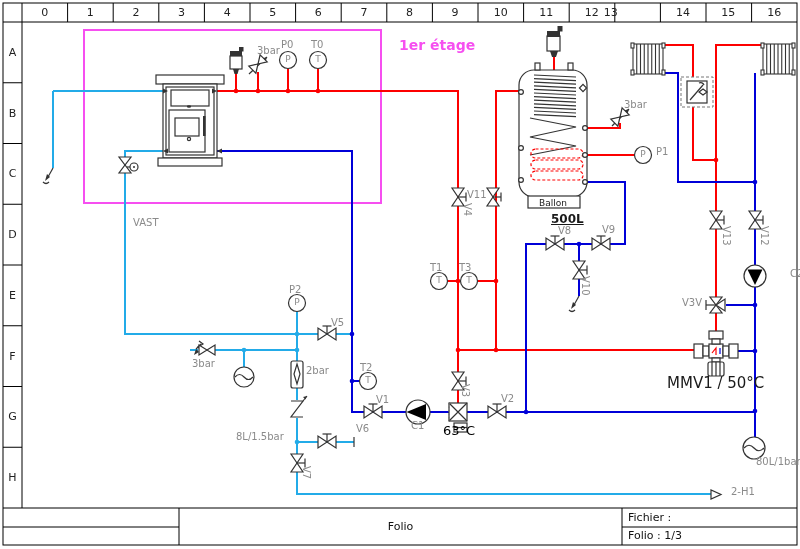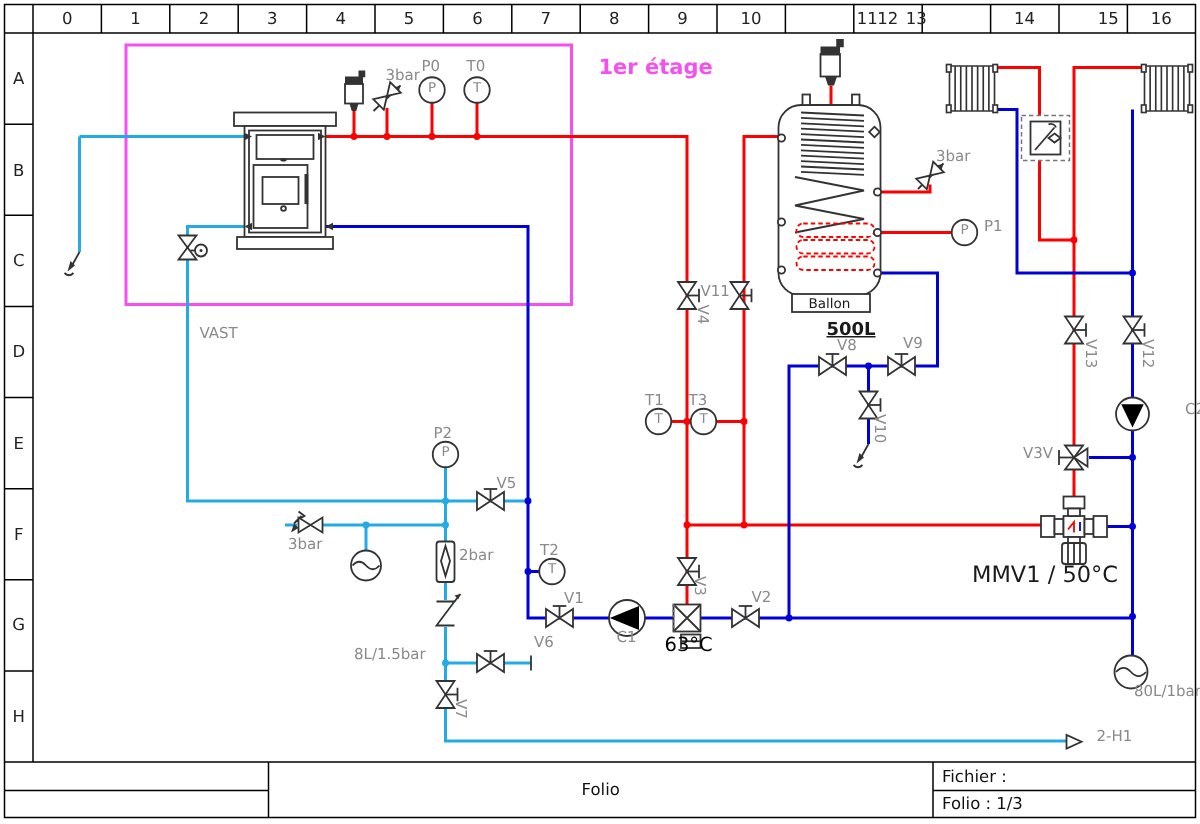--- a/index.html
+++ b/index.html
@@ -329,25 +329,25 @@
       <span class="rulnum" style="left: 67.588px; width: 45.588px;">1</span>
       <span class="rulnum" style="left: 113.176px; width: 45.588px;">2</span>
       <span class="rulnum" style="left: 158.764px; width: 45.588px;">3</span>
       <span class="rulnum" style="left: 204.352px; width: 45.588px;">4</span>
       <span class="rulnum" style="left: 249.94px; width: 45.588px;">5</span>
       <span class="rulnum" style="left: 295.528px; width: 45.588px;">6</span>
       <span class="rulnum" style="left: 341.116px; width: 45.588px;">7</span>
       <span class="rulnum" style="left: 386.704px; width: 45.588px;">8</span>
       <span class="rulnum" style="left: 432.292px; width: 45.588px;">9</span>
       <span class="rulnum" style="left: 477.88px; width: 45.588px;">10</span>
-      <span class="rulnum" style="left: 523.468px; width: 45.588px; padding-left: 32px;">11</span>
+      <span class="rulnum" style="left: 523.468px; width: 45.588px;">11</span>
       <span class="rulnum" style="left: 569.056px; width: 45.588px;">12</span>
       <span class="rulnum" style="left: 588px; width: 45.588px; text-align: center;">13</span>
       <span class="rulnum" style="left: 660.232px; width: 45.588px;">14</span>
-      <span class="rulnum" style="left: 705.82px; width: 66px;">15</span>
+      <span class="rulnum" style="left: 705.82px; width: 45px;">15</span>
       <span class="rulnum" style="left: 751.408px; width: 45.588px;">16</span>
     </div>
 <div id="rows">
       <span class="rulrow" style="top: 22px; height: 60.75px;">A</span>
       <span class="rulrow" style="top: 82.75px; height: 60.75px;">B</span>
       <span class="rulrow" style="top: 143.5px; height: 60.75px;">C</span>
       <span class="rulrow" style="top: 204.25px; height: 60.75px;">D</span>
       <span class="rulrow" style="top: 265px; height: 60.75px;">E</span>
       <span class="rulrow" style="top: 325.75px; height: 60.75px;">F</span>
       <span class="rulrow" style="top: 386.5px; height: 60.75px;">G</span>
@@ -367,21 +367,21 @@
       <span class="lbl" style="left: 467px; top: 190px; font-size: 10px; color: rgb(138, 138, 138);">V11</span>
       <span class="lbl" style="left: 430px; top: 263px; font-size: 10px; color: rgb(138, 138, 138);">T1</span>
       <span class="lbl" style="left: 459px; top: 263px; font-size: 10px; color: rgb(138, 138, 138);">T3</span>
       <span class="lbl" style="left: 558px; top: 226px; font-size: 10px; color: rgb(138, 138, 138);">V8</span>
       <span class="lbl" style="left: 602px; top: 225px; font-size: 10px; color: rgb(138, 138, 138);">V9</span>
       <span class="lbl rot" style="left: 590px; top: 276px; font-size: 10px; color: rgb(138, 138, 138);">V10</span>
       <span class="lbl rot" style="left: 731px; top: 226px; font-size: 10px; color: rgb(138, 138, 138);">V13</span>
       <span class="lbl rot" style="left: 769px; top: 226px; font-size: 10px; color: rgb(138, 138, 138);">V12</span>
       <span class="lbl" style="left: 790px; top: 269px; font-size: 10px; color: rgb(138, 138, 138);">C2</span>
       <span class="lbl" style="left: 682px; top: 298px; font-size: 10px; color: rgb(138, 138, 138);">V3V</span>
-      <span class="lbl" style="left: 648px; top: 376px; font-size: 15px; color: rgb(26, 26, 26);">MMV1 / 50°C</span>
+      <span class="lbl" style="left: 667px; top: 376px; font-size: 15px; color: rgb(26, 26, 26);">MMV1 / 50°C</span>
       <span class="lbl" style="left: 289px; top: 285px; font-size: 10px; color: rgb(138, 138, 138);">P2</span>
       <span class="lbl" style="left: 331px; top: 318px; font-size: 10px; color: rgb(138, 138, 138);">V5</span>
       <span class="lbl" style="left: 192px; top: 359px; font-size: 10px; color: rgb(138, 138, 138);">3bar</span>
       <span class="lbl" style="left: 236px; top: 388px; font-size: 10px; color: rgb(138, 138, 138); margin-top: 44px;">8L/1.5bar</span>
       <span class="lbl" style="left: 306px; top: 366px; font-size: 10px; color: rgb(138, 138, 138);">2bar</span>
       <span class="lbl" style="left: 360px; top: 363px; font-size: 10px; color: rgb(138, 138, 138);">T2</span>
       <span class="lbl" style="left: 376px; top: 395px; font-size: 10px; color: rgb(138, 138, 138);">V1</span>
       <span class="lbl" style="left: 411px; top: 421px; font-size: 10px; color: rgb(138, 138, 138);">C1</span>
       <span class="lbl" style="left: 443px; top: 424px; font-size: 13px; color: #000000;">63°C</span>
       <span class="lbl rot" style="left: 470px; top: 384px; font-size: 10px; color: rgb(138, 138, 138);">V3</span>

